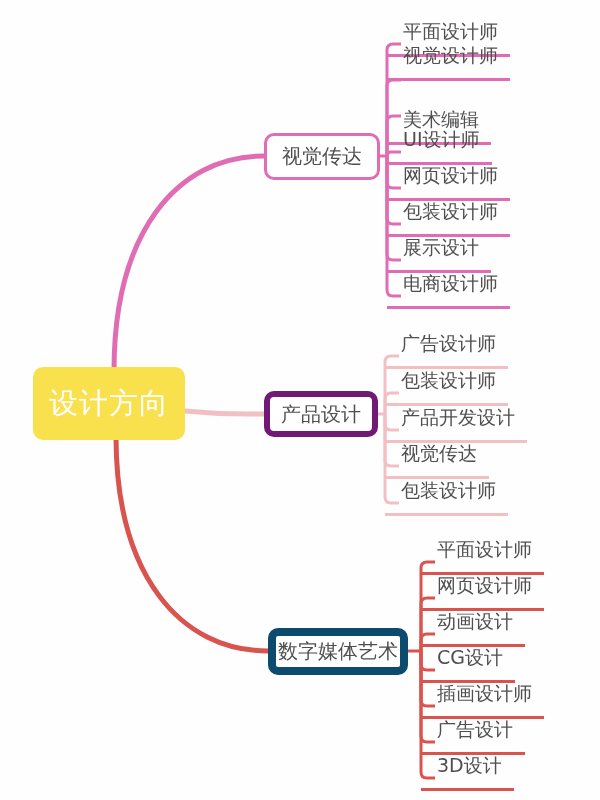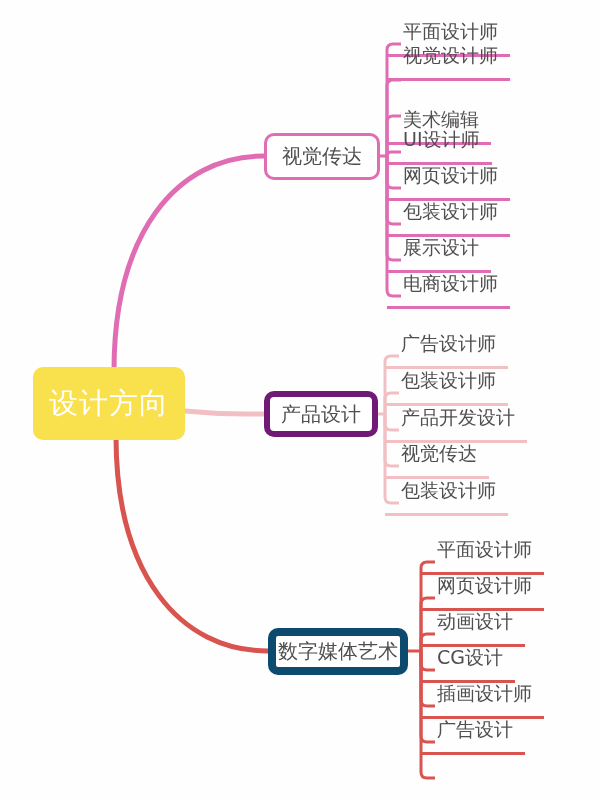--- a/index.html
+++ b/index.html
@@ -145,14 +145,15 @@
   <div class="child b2" style="top:406px">产品开发设计</div>
   <div class="child b2" style="top:442px">视觉传达</div>
   <div class="child b2" style="top:479px">包装设计师</div>
 
   <div class="child b3" style="top:538px">平面设计师</div>
   <div class="child b3" style="top:574px">网页设计师</div>
   <div class="child b3" style="top:610px">动画设计</div>
   <div class="child b3" style="top:646px">CG设计</div>
   <div class="child b3" style="top:682px">插画设计师</div>
   <div class="child b3" style="top:718px">广告设计</div>
+  <div class="child b3" style="top:754px">3D设计</div>
 
 </div>
 
 </body></html>

